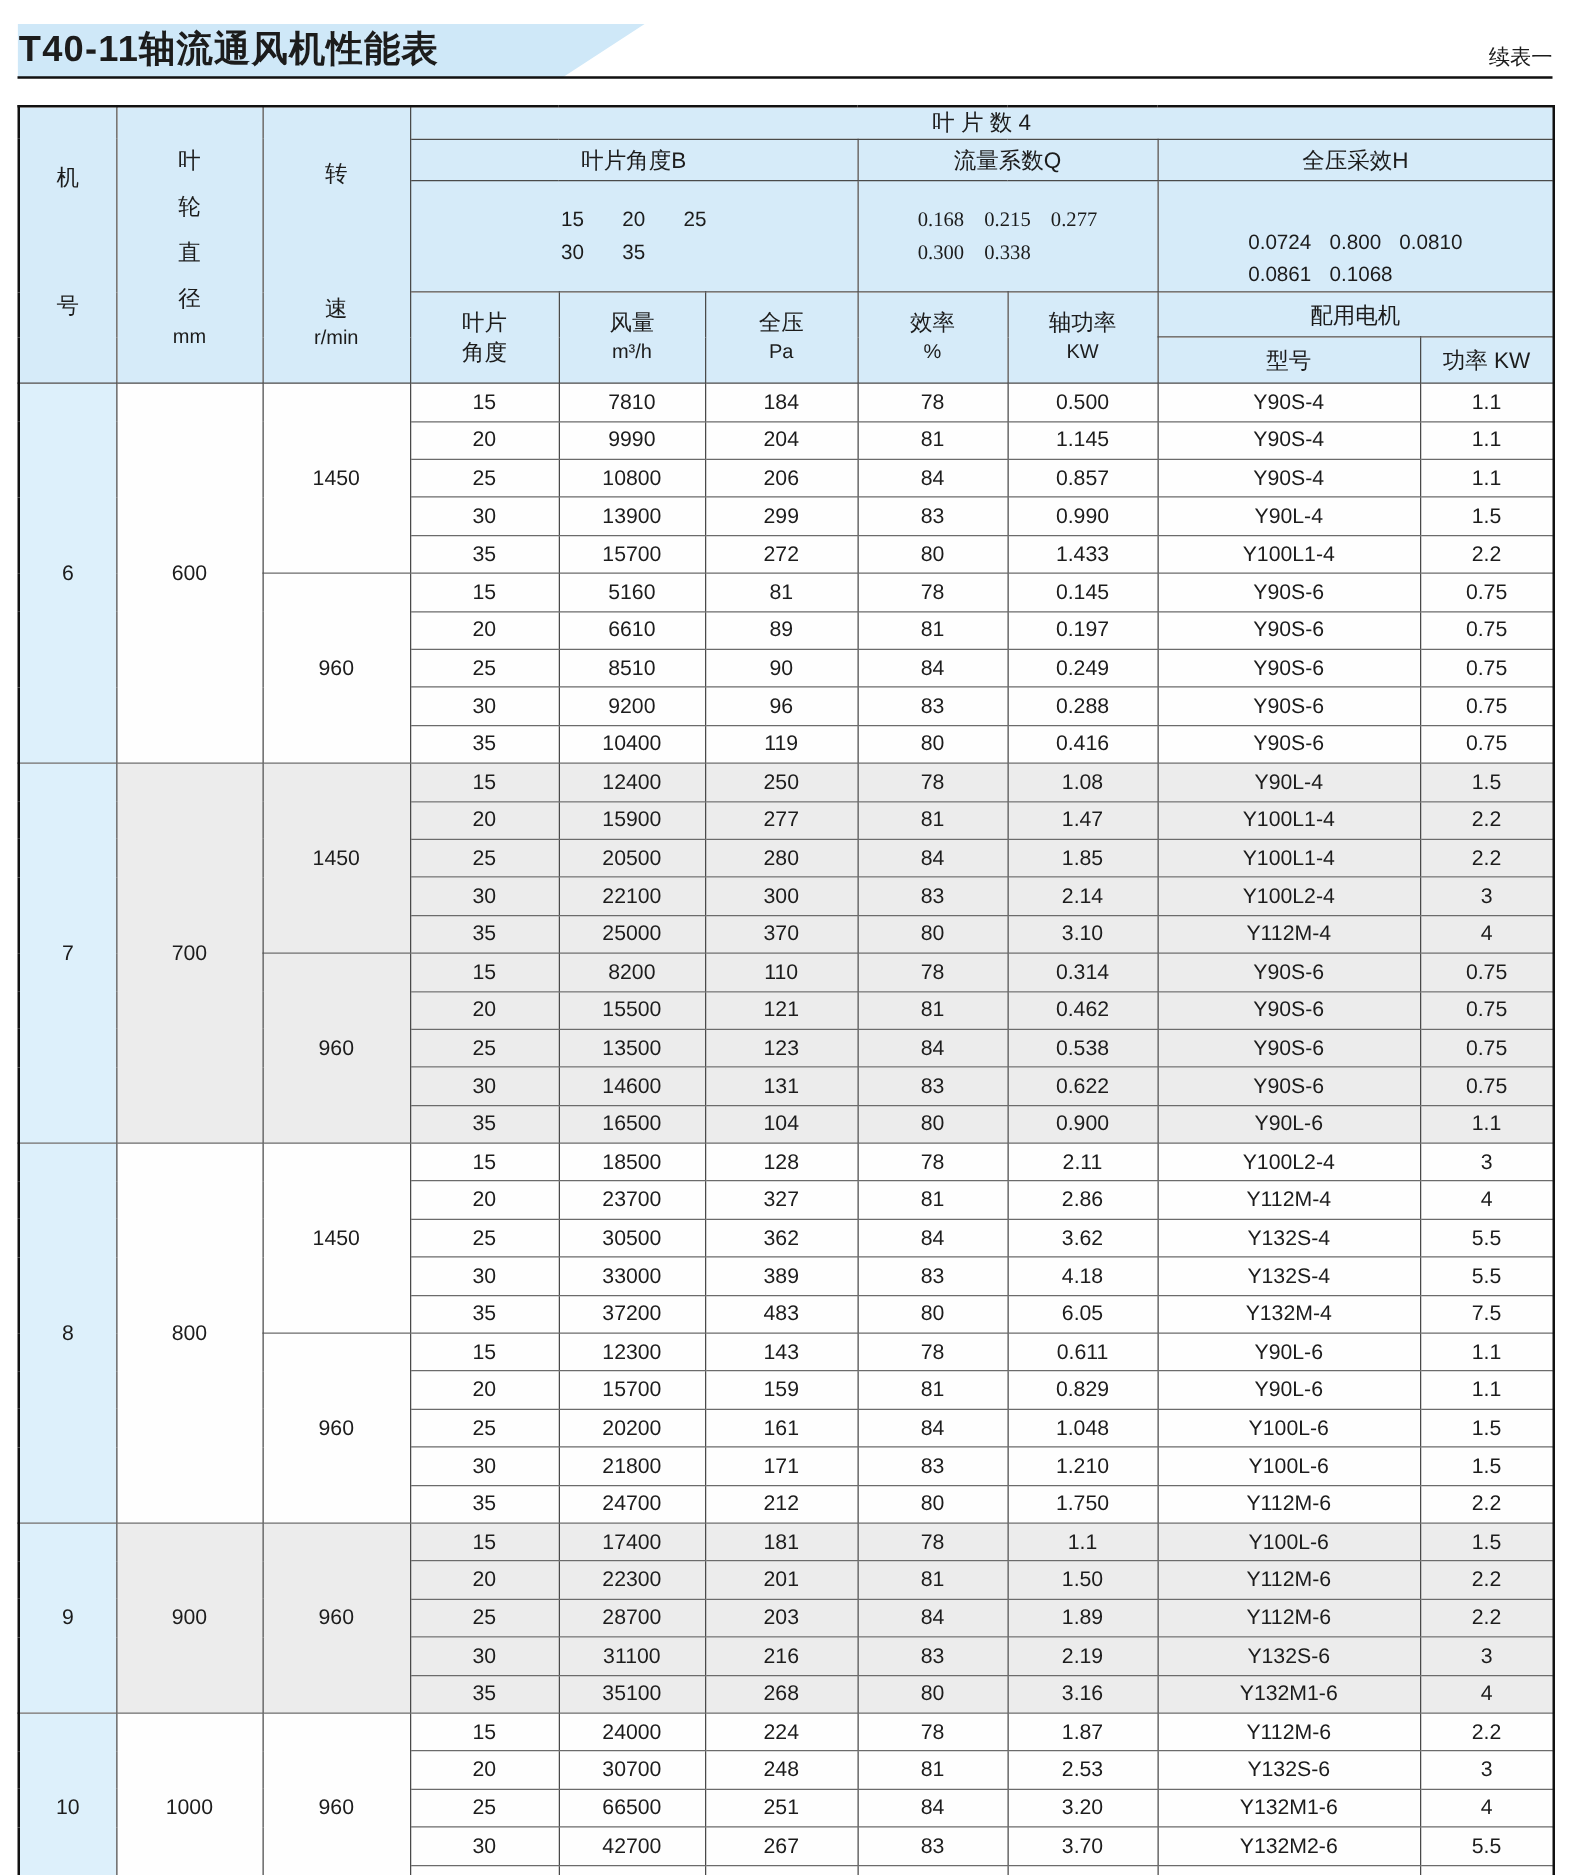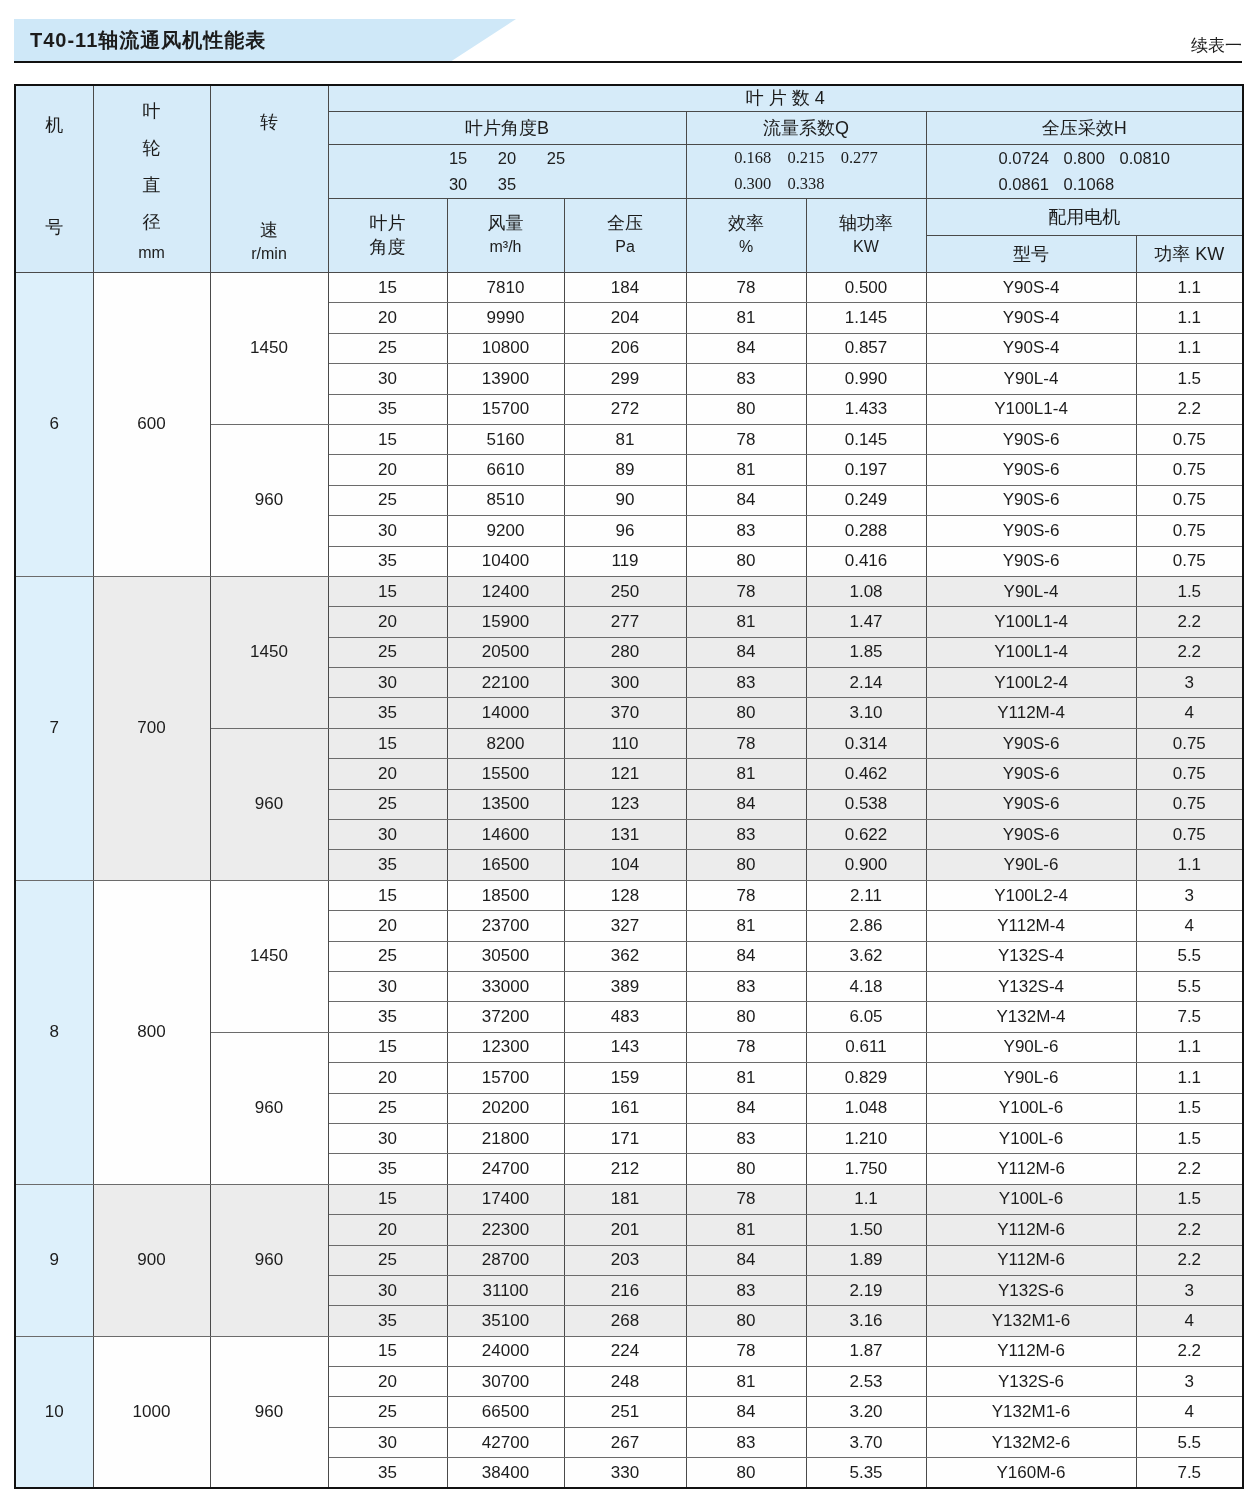--- a/index.html
+++ b/index.html
@@ -1,40 +1,40 @@
 <!DOCTYPE html>
 <html><head>
 <meta charset="utf-8">
 <style>
   html,body{margin:0;padding:0;background:#ffffff;}
   body{width:1260px;height:1500px;position:relative;overflow:hidden;
        font-family:"Liberation Sans","DejaVu Sans",sans-serif;color:#1c1c1c;}
   .banner{position:absolute;left:14px;top:19px;width:502px;height:43px;background:#cfe8f8;
           clip-path:polygon(0 0,100% 0,calc(100% - 66px) 100%,0 100%);}
-  .title{line-height:43px;padding-left:16px;font-size:20px;font-weight:bold;letter-spacing:1px;white-space:nowrap;}
+  .title{line-height:43px;padding-left:1px;font-size:29px;font-weight:bold;letter-spacing:1px;white-space:nowrap;}
   .cont{position:absolute;top:34px;right:18px;font-size:17px;}
   .rule{position:absolute;left:14px;top:61px;width:1228px;height:2px;background:#111;}
   table.perf{position:absolute;left:14px;top:84px;border-collapse:collapse;table-layout:fixed;
              width:1228px;border:2px solid #111;}
   th,td{border:1px solid #4a4a4a;text-align:center;vertical-align:middle;padding:0;overflow:hidden;}
   thead th{background:#d6ebf9;font-weight:normal;font-size:18px;}
   tbody td{font-size:17px;border-top:1px solid #6b6b6b;border-bottom:1px solid #6b6b6b;}
   td.machine-cell{background:#ddf0fb;}
   tr.shaded td{background:#ececec;}
   tr.plain td{background:#fefefe;}
   tr.shaded td.machine-cell,tr.plain td.machine-cell{background:#ddf0fb;}
   .flexcol{display:flex;flex-direction:column;justify-content:space-between;align-items:center;height:186px;box-sizing:border-box;}
   .pad-mach{padding:27px 0 33px;}
   .pad-speed{padding:24px 0 6px;}
   .stack{line-height:2.05;white-space:pre-line;}
   .unit{font-size:16px;line-height:1.5;}
   .valblock{display:inline-block;text-align:left;white-space:pre-line;font-size:16.5px;line-height:1.6;}
   .ws-a{word-spacing:26px;}
   .ws-q{word-spacing:12px;font-family:Liberation Serif, serif;}
-  .ws-h{word-spacing:10px;}
+  .ws-h{word-spacing:10px;margin-top:36px;}
   .lab2{line-height:1.35;white-space:pre-line;}
 </style>
 </head>
 <body>
 
 <div class="banner">
   <div class="title">T40-11轴流通风机性能表</div>
 </div>
 <div class="cont">续表一</div>
 <div class="rule"></div>
@@ -254,21 +254,21 @@
         <td>30</td>
         <td>22100</td>
         <td>300</td>
         <td>83</td>
         <td>2.14</td>
         <td>Y100L2-4</td>
         <td>3</td>
       </tr>
       <tr class="shaded" style="height: 30.4px;">
         <td>35</td>
-        <td>14000</td>
+        <td>25000</td>
         <td>370</td>
         <td>80</td>
         <td>3.10</td>
         <td>Y112M-4</td>
         <td>4</td>
       </tr>
       <tr class="shaded" style="height: 30.4px;">
         <td rowspan="5">960</td>
         <td>15</td>
         <td>8200</td>

